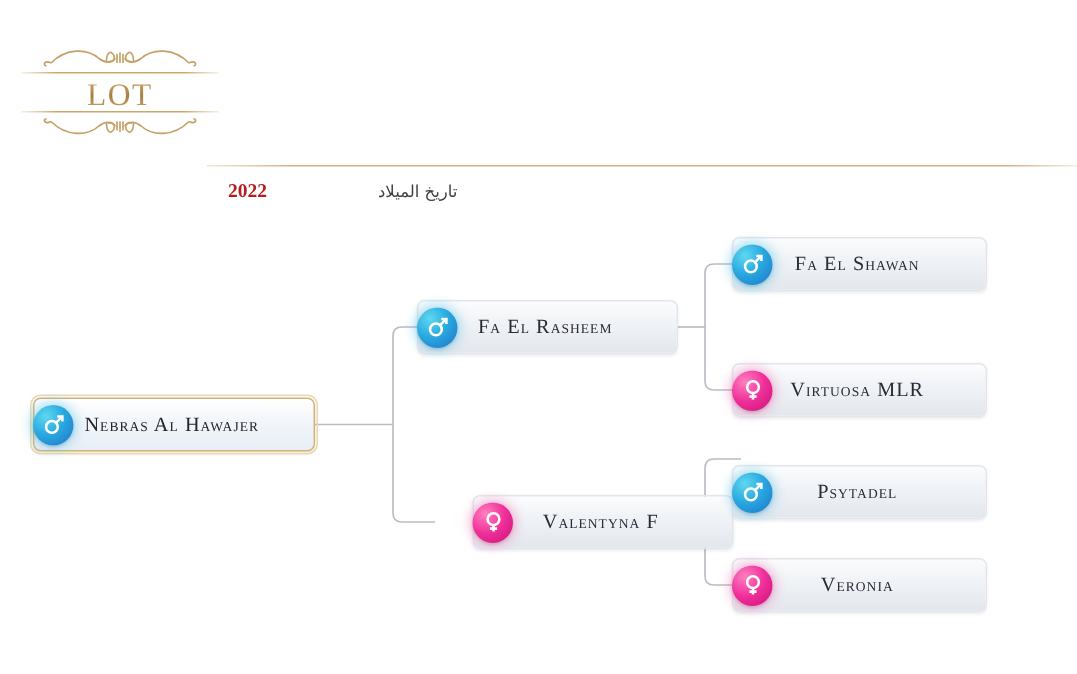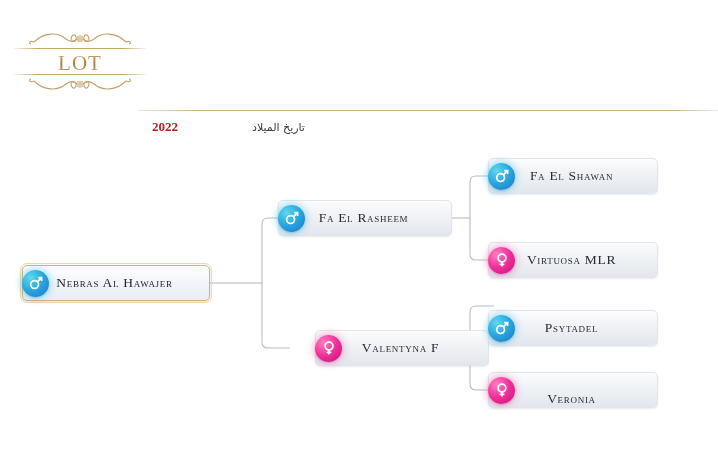--- a/index.html
+++ b/index.html
@@ -341,19 +341,19 @@
     <div class="node" style="left:488px; top:222px;">
       <span class="sex-icon female">
         <svg width="16" height="16" viewBox="0 0 16 16">
           <g stroke="#ffffff" stroke-width="1.7" fill="none">
             <circle cx="8" cy="6.1" r="3.9"></circle>
             <path d="M8 10 L8 14.4"></path>
             <path d="M5.6 12.4 L10.4 12.4"></path>
           </g>
         </svg>
       </span>
-      <div class="node-box" style="width:170px;align-items:flex-end;">
+      <div class="node-box" style="width:170px;">
         <span class="node-name">Veronia</span>
       </div>
     </div>
 
   </div>
 </div>
 
 </body></html>

